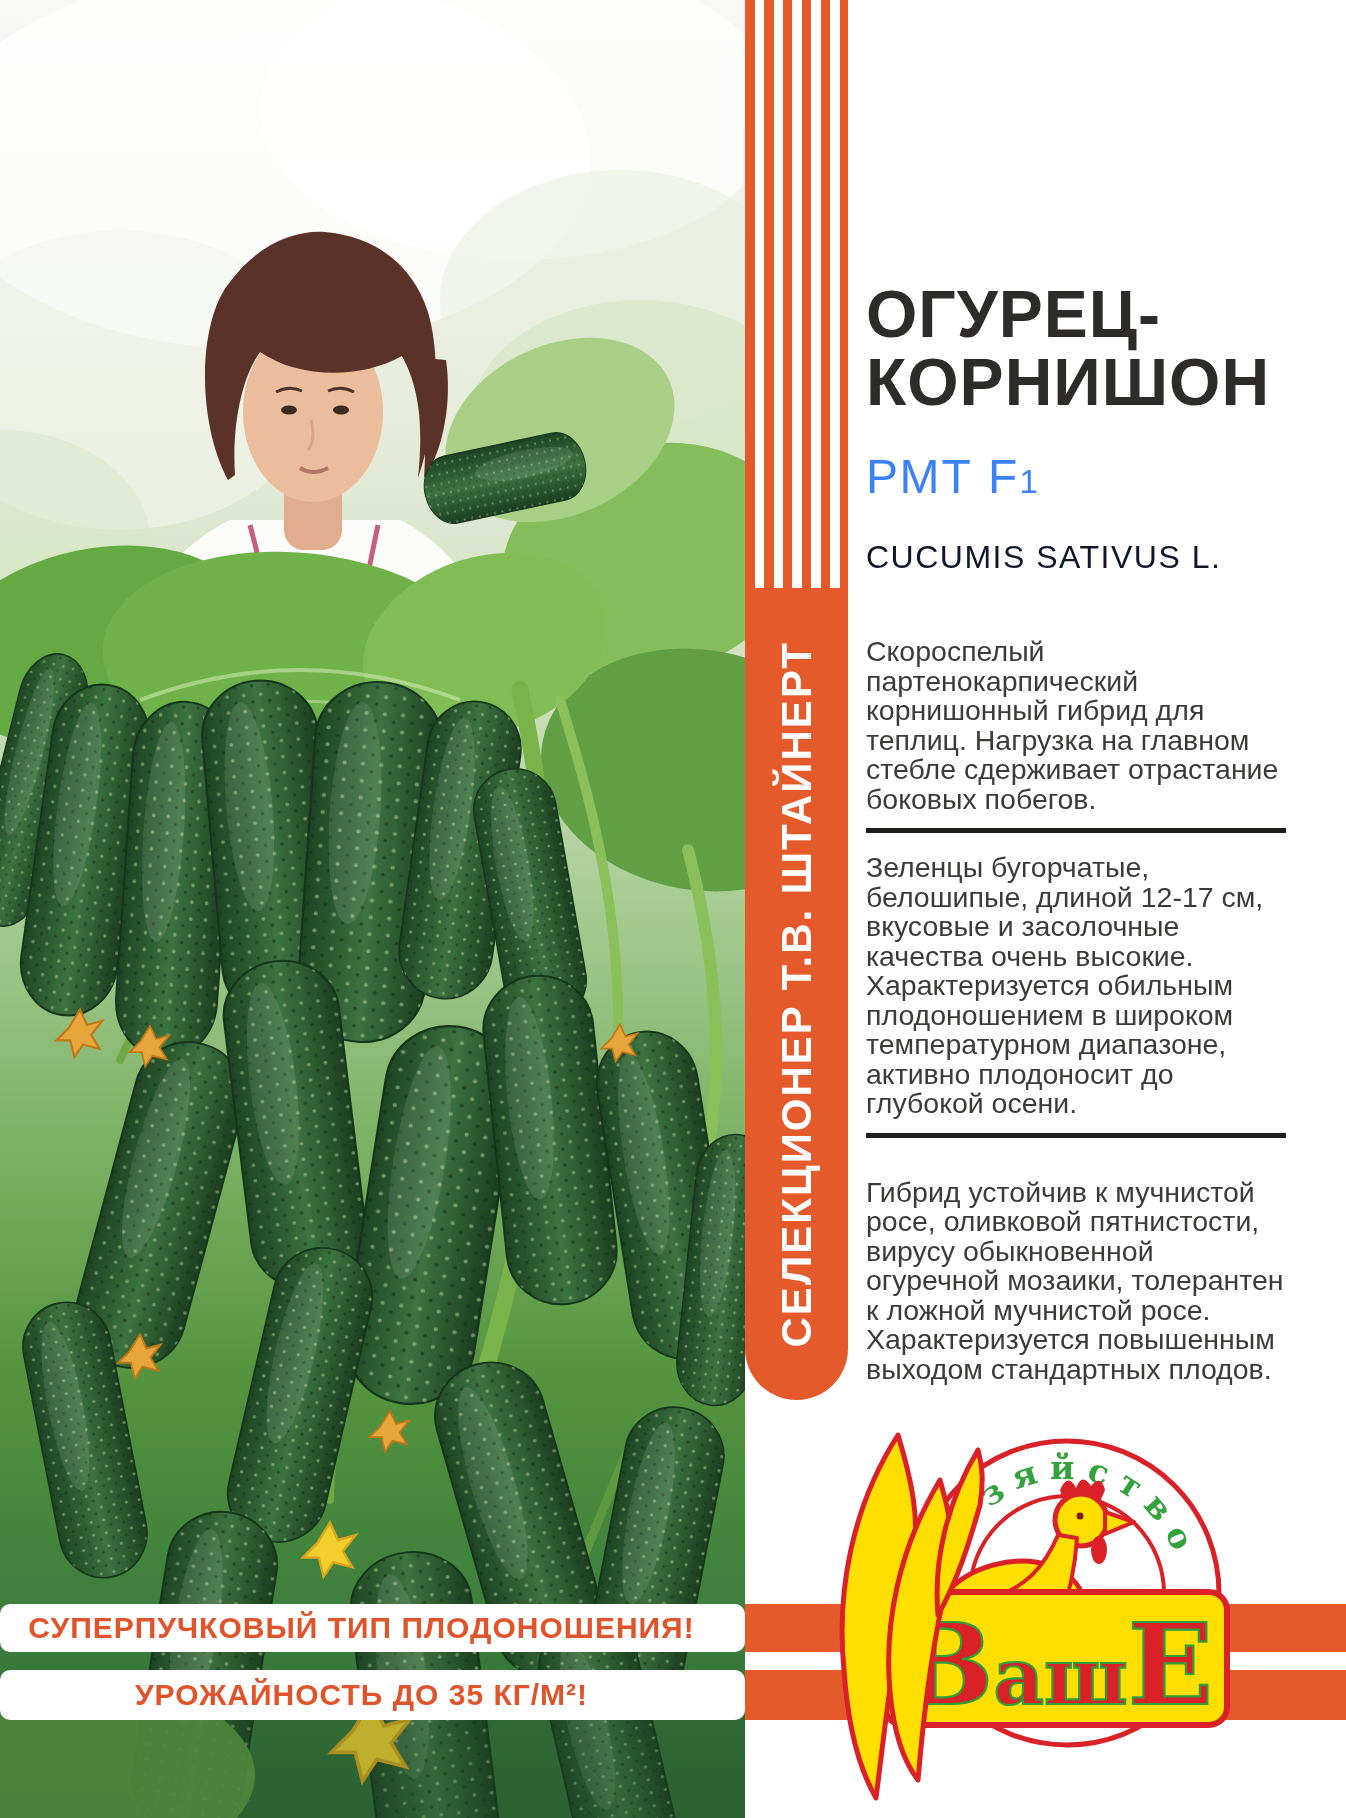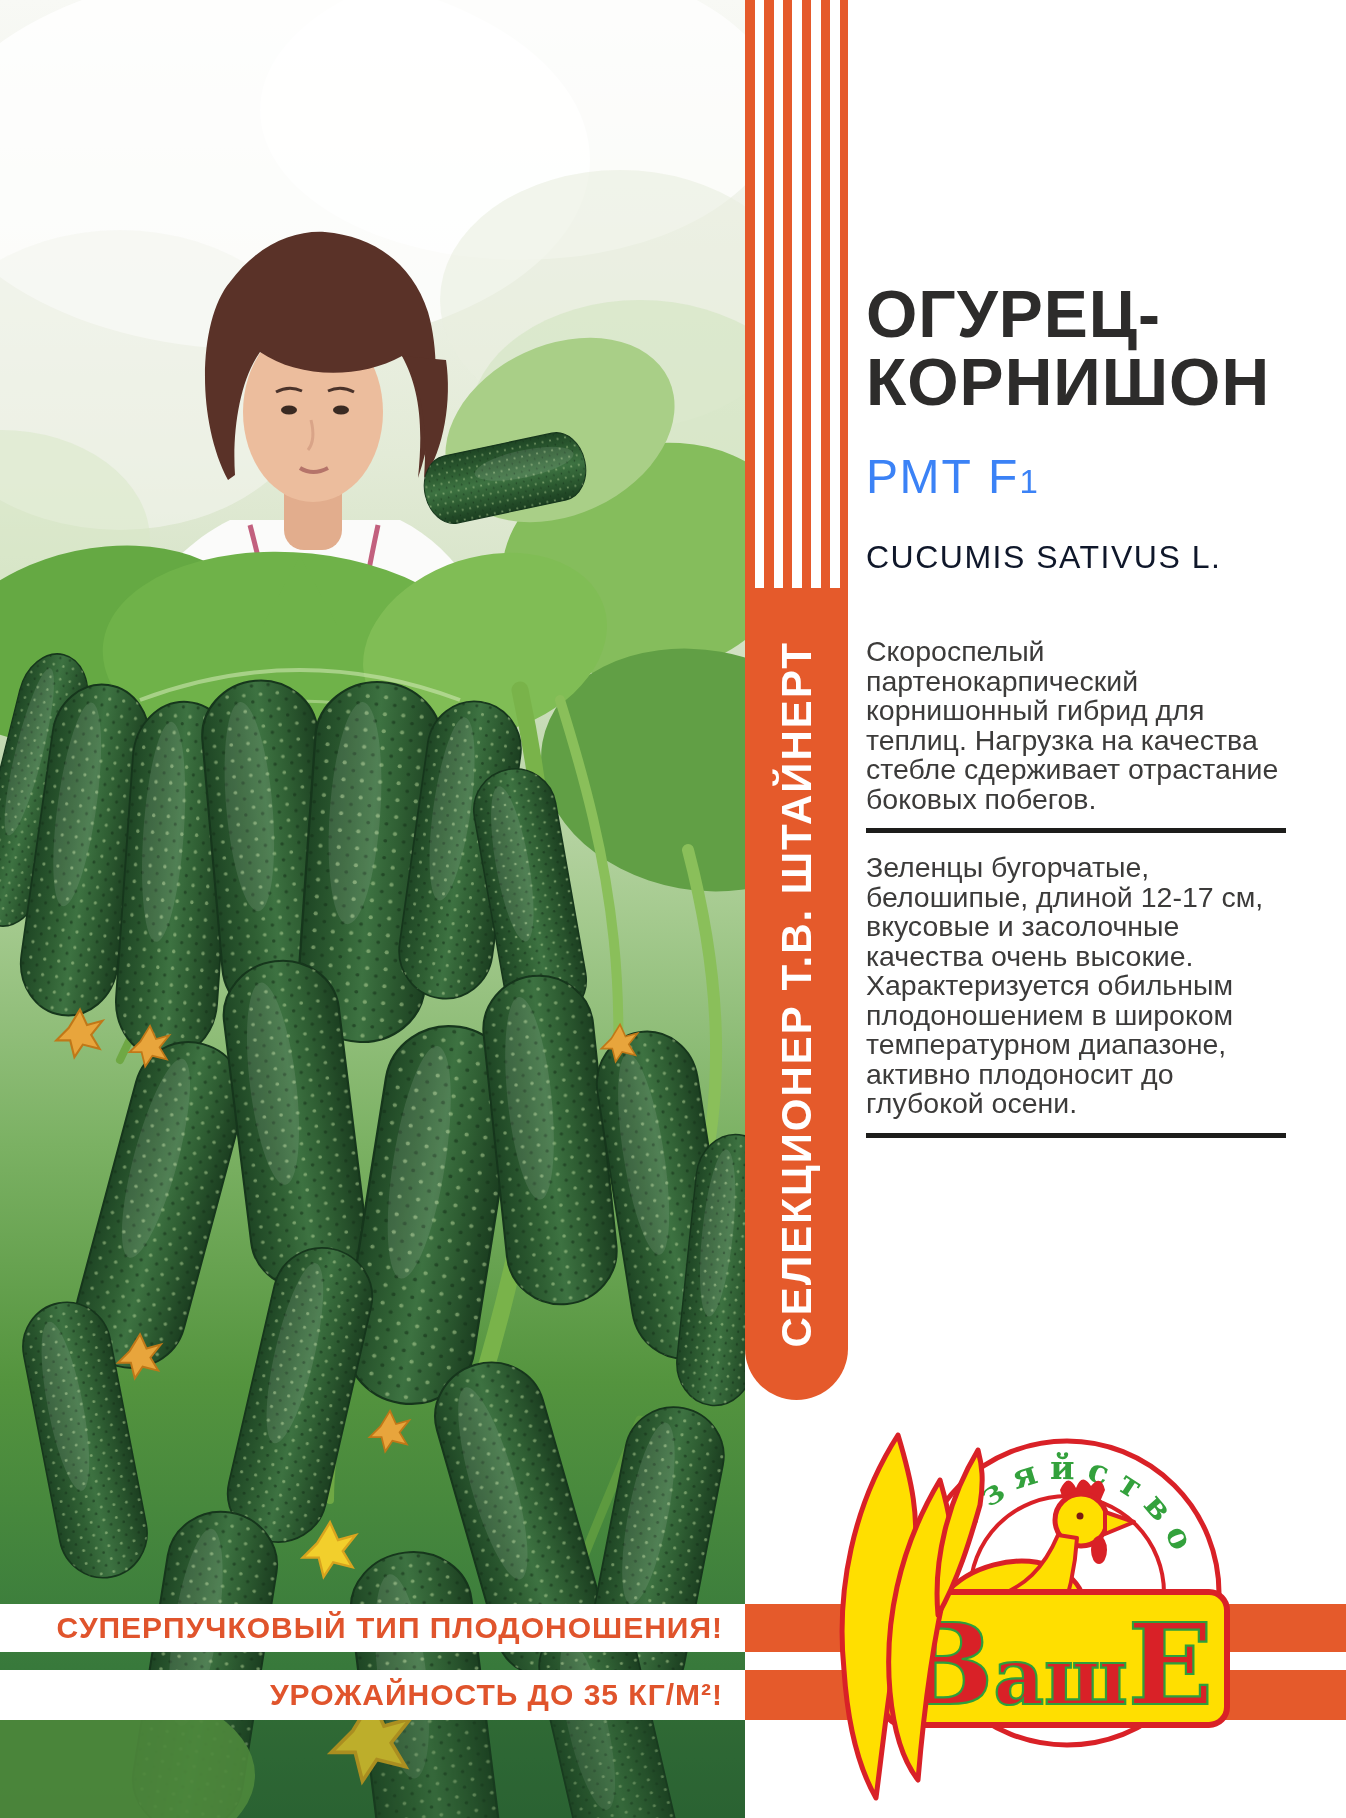--- a/index.html
+++ b/index.html
@@ -39,21 +39,21 @@
   .para.first{margin-top:62px;}
   .divider{width:420px;height:5px;background:#1D1D1B;}
   .divider.d1{margin:14px 0 20px 0;}
   .divider.d2{margin:14px 0 40px 0;}
   
   .row{position:absolute;left:0;width:1346px;z-index:4;display:flex;}
   .row1{top:1604px;height:48px;}
   .row2{top:1670px;height:50px;}
   .row .left{
     width:745px;height:100%;background:#ffffff;
-    display:flex;align-items:center;justify-content:flex-end;padding-right:22px;box-sizing:border-box;
+    display:flex;align-items:center;justify-content:center;padding-right:22px;box-sizing:border-box;border-radius:10px;
   }
   .row .left span{
     color:#E0542C;font-size:30px;font-weight:600;letter-spacing:1px;white-space:nowrap;
   }
   .row .right{flex:1;height:100%;background:#E55A2B;}
   
   .logo{position:absolute;left:828px;top:1420px;width:412px;height:392px;z-index:5;}
 </style>
 </head>
 <body>
@@ -199,34 +199,41 @@
 
   <div class="content">
     <h1 class="title">ОГУРЕЦ-
 КОРНИШОН</h1>
     <div class="variety"><span>РМТ F</span><span class="gen">1</span></div>
     <div class="latin">CUCUMIS SATIVUS L.</div>
 
     <p class="para first">Скороспелый
 партенокарпический
 корнишонный гибрид для
-теплиц. Нагрузка на качества
+теплиц. Нагрузка на главном
 стебле сдерживает отрастание
 боковых побегов.</p>
     <div class="divider d1"></div>
     <p class="para">Зеленцы бугорчатые,
 белошипые, длиной 12-17 см,
 вкусовые и засолочные
 качества очень высокие.
 Характеризуется обильным
 плодоношением в широком
 температурном диапазоне,
 активно плодоносит до
 глубокой осени.</p>
     <div class="divider d2"></div>
+    <p class="para">Гибрид устойчив к мучнистой
+росе, оливковой пятнистости,
+вирусу обыкновенной
+огуречной мозаики, толерантен
+к ложной мучнистой росе.
+Характеризуется повышенным
+выходом стандартных плодов.</p>
   </div>
 
   <div class="row row1">
     <div class="left">
       <span>СУПЕРПУЧКОВЫЙ ТИП ПЛОДОНОШЕНИЯ!</span>
     </div>
     <div class="right"></div>
   </div>
   <div class="row row2">
     <div class="left">

